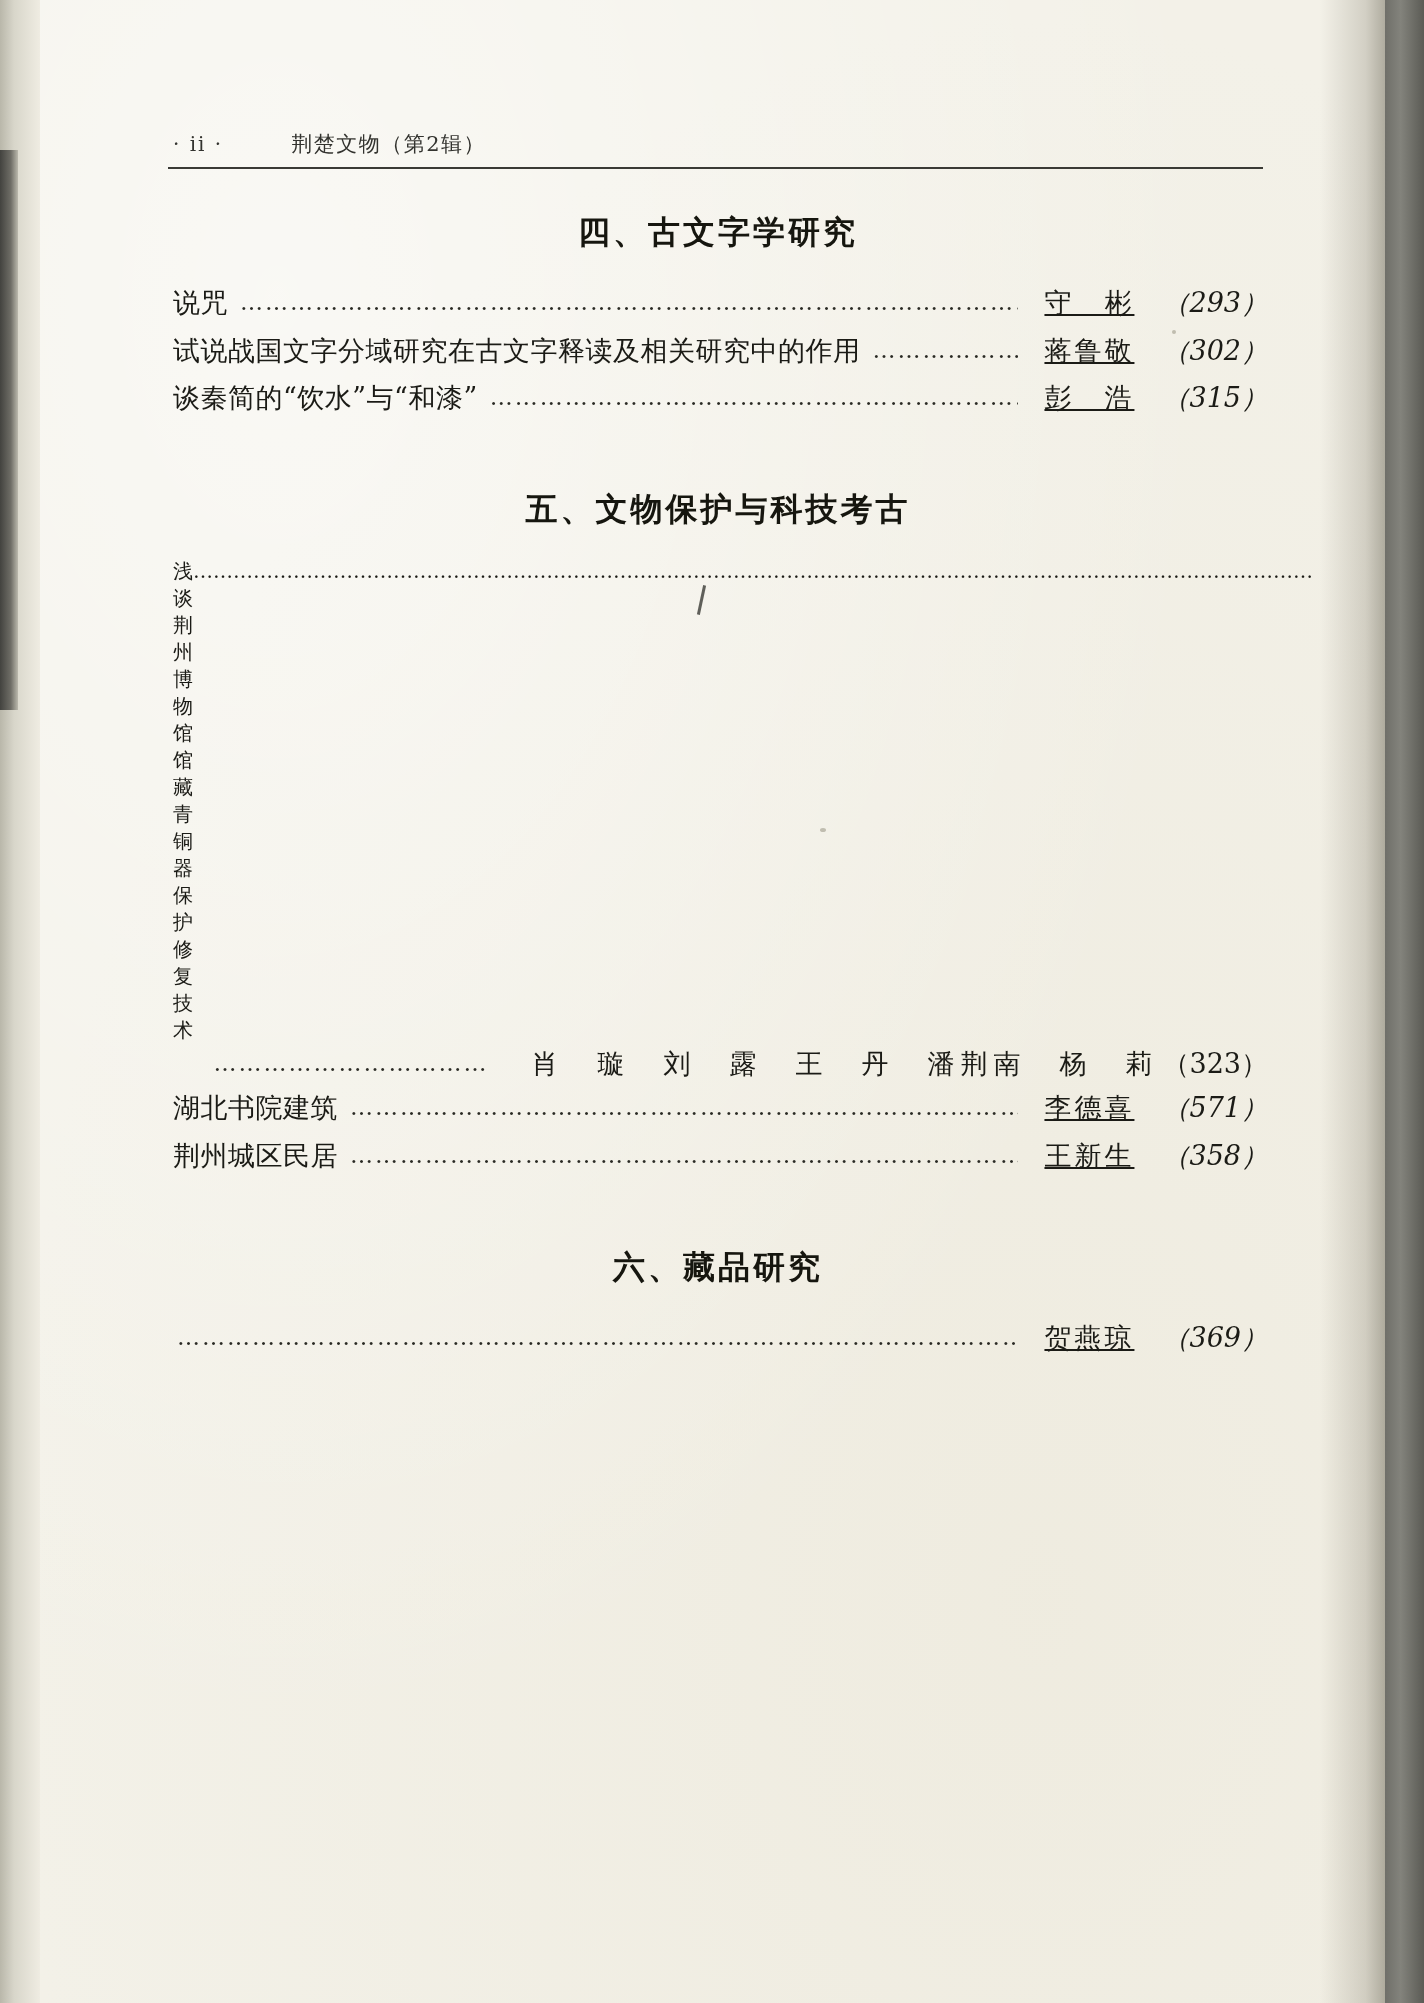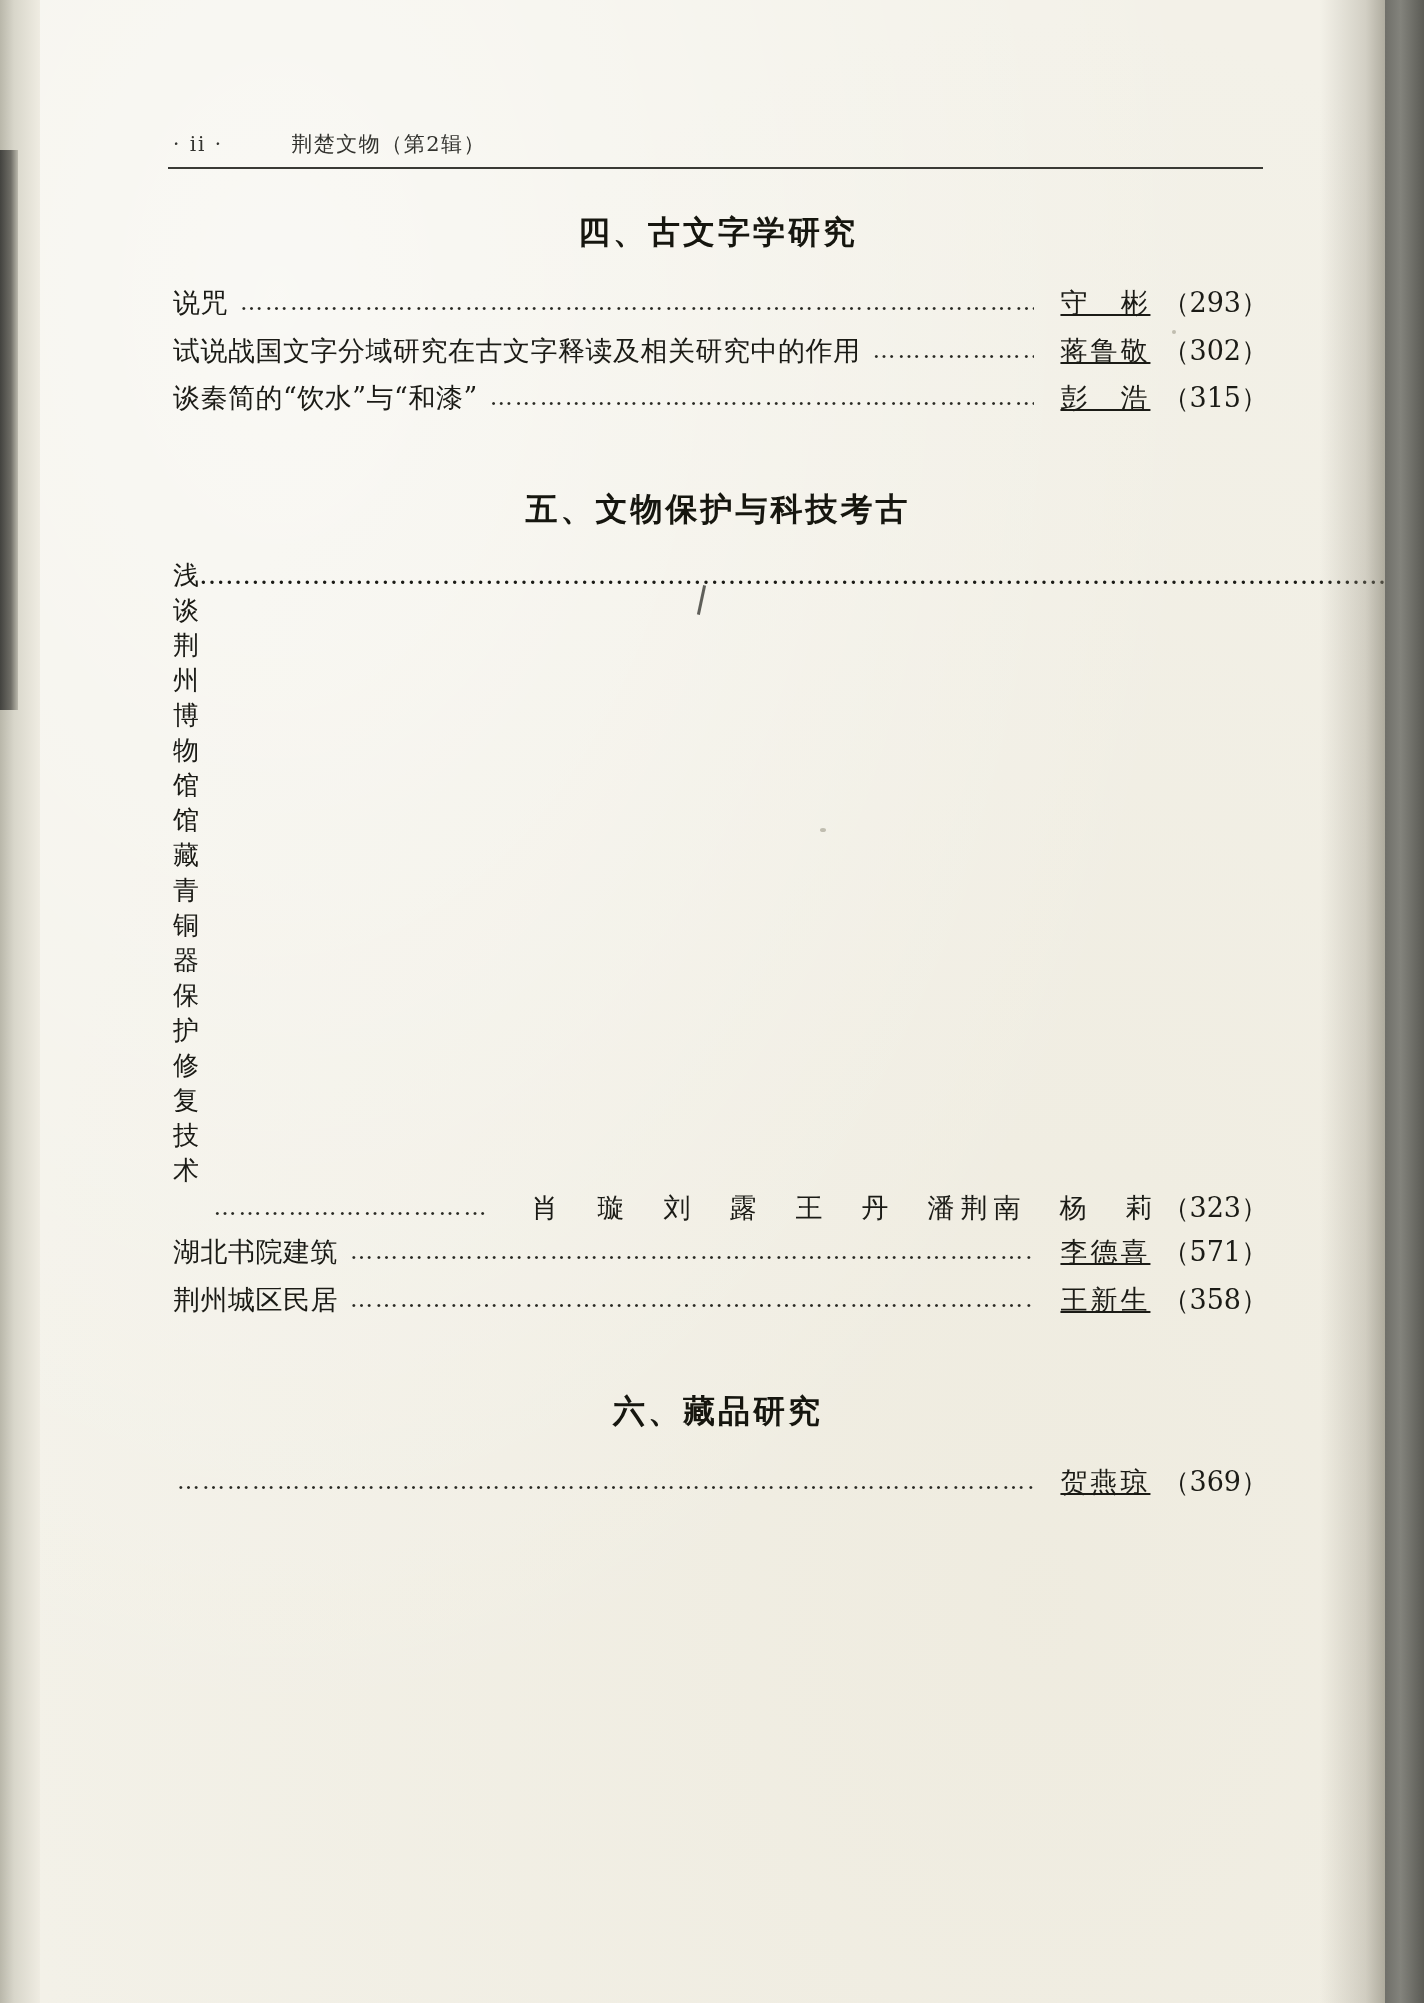--- a/index.html
+++ b/index.html
@@ -139,33 +139,34 @@
     margin: 0 4px;
   }
   .entry .authors {
     white-space: nowrap;
     letter-spacing: 3px;
     margin-left: 14px;
     text-decoration: underline;
   }
   .entry .pagenum {
     white-space: nowrap;
-    margin-left: 4px;
+    margin-left: 20px;
     letter-spacing: 0px;
+    font-style: italic;
   }
 
   
   .entry-wrap {
     display: block;
     padding-left: 5px;
   }
   .entry-wrap .line1 {
     display: flex;
     align-items: baseline;
-    font-size: 26px;
+    font-size: 20px;
     color: #1b1b16;
   }
   .entry-wrap .line2 {
     display: flex;
     align-items: baseline;
     justify-content: flex-end;
     font-size: 27px;
     color: #1b1b16;
     margin-top: 2px;
   }

